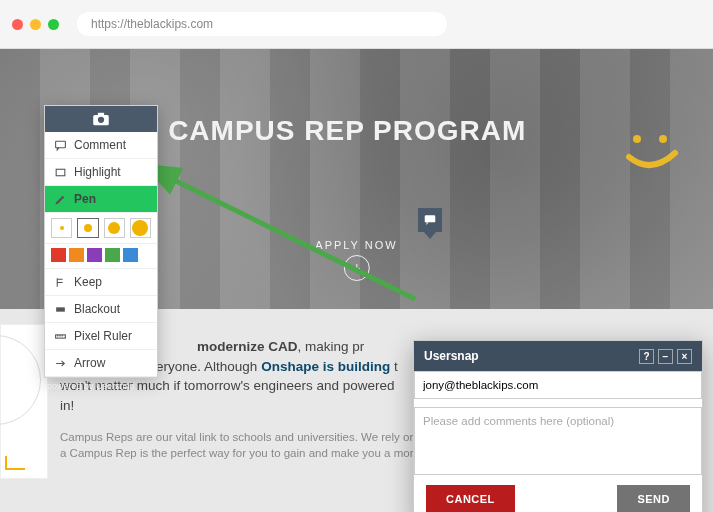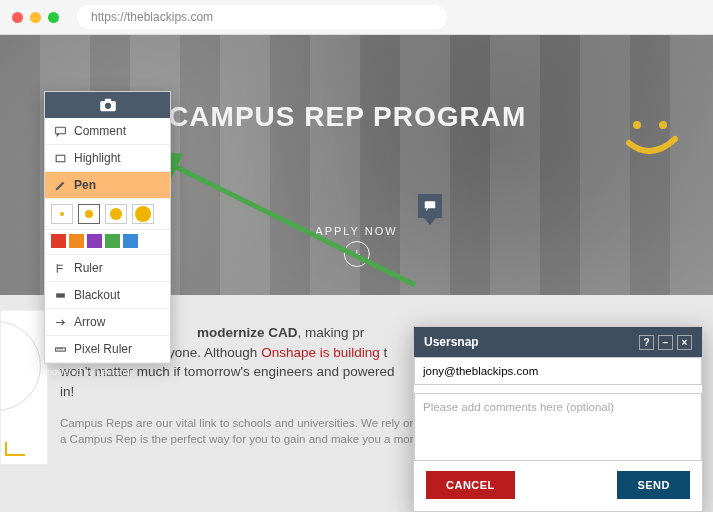--- a/index.html
+++ b/index.html
@@ -1,18 +1,18 @@
 <!DOCTYPE html>
 <html><head>
 <meta charset="utf-8">
 <style>
 * { margin: 0; padding: 0; box-sizing: border-box; font-family: -apple-system, BlinkMacSystemFont, "Segoe UI", Arial, sans-serif; }
 body { width: 713px; height: 512px; background: #e8e8e8; overflow: hidden; position: relative; }
 
-.browser-chrome { height: 35px; background: #f5f5f5; display: flex; align-items: center; padding: 0 12px; border-bottom: 1px solid #ddd; }
+.browser-chrome { height: 49px; background: #f5f5f5; display: flex; align-items: center; padding: 0 12px; border-bottom: 1px solid #ddd; }
 .traffic-lights { display: flex; gap: 7px; }
 .tl { width: 11px; height: 11px; border-radius: 50%; }
 .tl.red { background: #ff5f57; }
 .tl.yellow { background: #febc2e; }
 .tl.green { background: #28c840; }
 .url-bar { margin-left: 18px; background: #fff; border-radius: 14px; height: 24px; flex: 0 0 370px; display: flex; align-items: center; padding: 0 14px; font-size: 12px; color: #888; }
 
 .page { position: relative; height: 477px; }
 .hero { height: 260px; position: relative; background: linear-gradient(to bottom, #8a8a8a, #969696); overflow: hidden; filter: grayscale(0.6) brightness(0.95); }
 .hero::before { content: ""; position: absolute; inset: 0; background:
@@ -22,31 +22,31 @@
 }
 .hero h1 { position: absolute; left: 120px; top: 66px; color: #fff; font-size: 28px; font-weight: 400; letter-spacing: 1px; }
 .hero h1 .bold { font-weight: 800; }
 .apply { position: absolute; left: 50%; top: 190px; transform: translateX(-50%); color: #fff; font-size: 11px; letter-spacing: 2px; text-align: left; }
 .apply-circle { width: 26px; height: 26px; border: 1.5px solid #fff; border-radius: 50%; margin: 4px auto 0; display: flex; align-items: center; justify-content: center; }
 .apply-circle svg { width: 12px; height: 12px; }
 
 .content { padding: 28px 55px 0 60px; color: #555; font-size: 13.5px; line-height: 1.45; }
 .content p:first-child { color: #444; }
 .content p:first-child .b1 { font-weight: 700; margin-left: 41px; }
-.content p:first-child .b2 { font-weight: 400; color: #b91c1c; }
+.content p:first-child .b2 { font-weight: 700; color: #0c4a6e; }
 .content p.sub { margin-top: 14px; font-size: 11.5px; color: #888; line-height: 1.4; }
 
 .smiley { position: absolute; right: 30px; top: 80px; }
 
 .green-arrow { position: absolute; left: 150px; top: 110px; pointer-events: none; }
 
-.toolbar { position: absolute; left: 44px; top: 56px; width: 127px; background: #fff; border: 1px solid #d0d0d0; box-shadow: 0 4px 16px rgba(0,0,0,0.25); font-size: 12px; color: #444; }
+.toolbar { position: absolute; left: 44px; top: 56px; width: 114px; background: #fff; border: 1px solid #d0d0d0; box-shadow: 0 4px 16px rgba(0,0,0,0.25); font-size: 12px; color: #444; }
 .toolbar-head { background: #4a5a6a; height: 26px; display: flex; align-items: center; justify-content: center; }
 .tool-row { height: 27px; display: flex; align-items: center; padding: 0 8px; gap: 7px; border-bottom: 1px solid #eee; cursor: pointer; }
-.tool-row.active { background: #fdba74; font-weight: 600; }
+.tool-row.active { background: #22c55e; font-weight: 600; }
 .tool-row .ticon { width: 14px; display: flex; justify-content: center; }
 .size-row { display: flex; gap: 5px; padding: 5px 6px; border-bottom: 1px solid #eee; }
 .size-sw { width: 22px; height: 20px; border: 1px solid #ccc; background: #fff; display: flex; align-items: center; justify-content: center; }
 .size-sw.sel { border: 1.5px solid #666; }
 .size-dot { border-radius: 50%; background: #f0b400; }
 .color-row { display: flex; gap: 3px; padding: 4px 6px 6px; border-bottom: 1px solid #eee; }
 .color-sw { width: 15px; height: 14px; }
 .pwr { font-size: 9px; color: #eee; padding: 4px 0 0 2px; position:absolute; bottom:-14px; left:0;text-align:center;}
 
 .comment-pin { position: absolute; left: 418px; top: 159px; width: 24px; height: 24px; background: #4a5a6a; }
@@ -65,21 +65,21 @@
 .usersnap-title { background: #3e4e5e; color: #fff; height: 30px; display: flex; align-items: center; padding: 0 10px; font-size: 12px; font-weight: 600; justify-content: space-between;}
 .us-controls { display:flex; gap:4px;}
 .us-ctrl { width:15px;height:15px;border:1px solid rgba(255,255,255,0.5); font-size:10px; display:flex;align-items:center;justify-content:center;cursor:pointer;}
 .usersnap-body { }
 .usersnap input, .usersnap textarea { width: 100%; border: 1px solid #ccc; padding: 7px 8px; font-size: 11.5px; font-family: inherit; }
 .usersnap textarea { height: 68px; margin-top: 8px; resize: none; color:#444;}
 .usersnap textarea::placeholder,.usersnap input::placeholder{color:#aaa;}
 .usersnap-btns { display: flex; justify-content: space-between; padding: 6px 12px 12px; }
 .usersnap-btns button { border: none; padding: 8px 20px; font-size: 11px; font-weight: 700; letter-spacing: 0.5px; cursor: pointer; }
 .btn-cancel { background: #b91c1c; color: #fff; }
-.btn-send { background: #0c4a6e; color: #fff; }
+.btn-send { background: #737373; color: #fff; }
 
 .left-gizmo { position:absolute; left:0; top:275px; width:48px; height:155px; background:#fff; border:1px solid #eee;}
 .left-gizmo .circ{ width:90px;height:90px;border:1px solid #ddd;border-radius:50%; margin:10px 0 0 -50px;}
 .left-gizmo .bar{ position:absolute; bottom:8px; left:4px; width:20px;height:14px; border:2px solid #f0b400; border-top:none;border-right:none;}
 </style>
 </head>
 <body>
 
 <div class="browser-chrome">
   <div class="traffic-lights">
@@ -188,46 +188,46 @@
       <div class="color-sw" style="background:#8a3db8"></div>
       <div class="color-sw" style="background:#4aa84a"></div>
       <div class="color-sw" style="background:#3a8ad8"></div>
     </div>
     <div class="tool-row">
       <span class="ticon">
           <svg width="13" height="13" viewBox="0 0 24 24" fill="none" stroke="#555" stroke-width="2">
             <path d="M6 4v16M6 6h10M6 12h10"></path>
           </svg>
         </span>
-      <span>Ruler</span>
+      <span>Keep</span>
     </div>
     <div class="tool-row">
       <span class="ticon">
           <svg width="13" height="13" viewBox="0 0 24 24" fill="#555">
             <rect x="4" y="8" width="16" height="8"></rect>
           </svg>
         </span>
       <span>Blackout</span>
     </div>
     <div class="tool-row">
       <span class="ticon">
           <svg width="13" height="13" viewBox="0 0 24 24" fill="none" stroke="#555" stroke-width="2">
-            <path d="M4 12h14M14 7l5 5-5 5"></path>
-          </svg>
-        </span>
-      <span>Arrow</span>
-    </div>
-    <div class="tool-row">
-      <span class="ticon">
-          <svg width="13" height="13" viewBox="0 0 24 24" fill="none" stroke="#555" stroke-width="2">
             <rect x="3" y="9" width="18" height="6"></rect>
             <path d="M7 9v3M11 9v3M15 9v3"></path>
           </svg>
         </span>
       <span>Pixel Ruler</span>
+    </div>
+    <div class="tool-row">
+      <span class="ticon">
+          <svg width="13" height="13" viewBox="0 0 24 24" fill="none" stroke="#555" stroke-width="2">
+            <path d="M4 12h14M14 7l5 5-5 5"></path>
+          </svg>
+        </span>
+      <span>Arrow</span>
     </div>
     <div class="pwr">powered by Usersnap</div>
   </div>
 
   <div class="comment-pin">
     <svg width="14" height="14" viewBox="0 0 24 24" fill="#fff">
         <rect x="3" y="4" width="18" height="12" rx="2"></rect>
         <path d="M9 16l-3 5v-5z"></path>
       </svg>
   </div>

